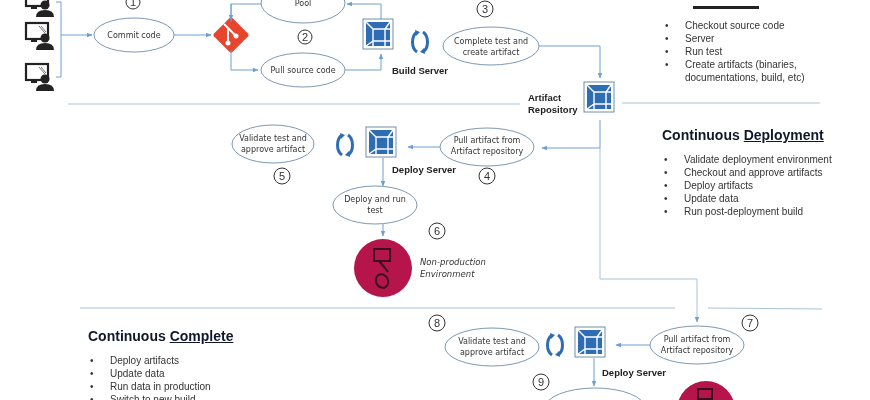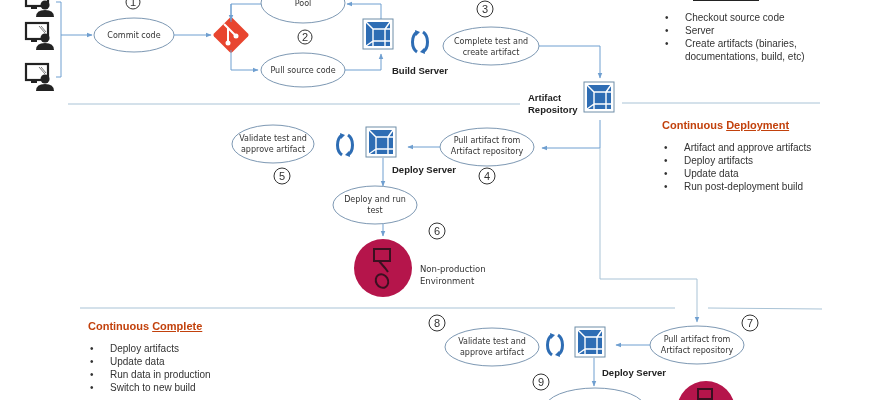--- a/index.html
+++ b/index.html
@@ -2,22 +2,22 @@
 <html><head>
 <meta charset="utf-8">
 <style>
   html, body { margin:0; padding:0; background:#ffffff; }
   body { width:870px; height:400px; position:relative; overflow:hidden;
          font-family:"Liberation Sans", sans-serif; color:#222; }
   svg#diagram { position:absolute; left:0; top:0; }
   .oval-text { font-family:"DejaVu Sans", sans-serif; font-size:8px; fill:#333; text-anchor:middle; }
   .bold-label { font-family:"Liberation Sans", sans-serif; font-size:9.5px; font-weight:bold; fill:#222; }
   .step-num { font-family:"Liberation Sans", sans-serif; font-size:11px; fill:#333; text-anchor:middle; dominant-baseline:central; }
-  .panel { position:absolute; font-family:"Liberation Sans", sans-serif; }
-  .panel h3 { margin:0 0 10px 0; font-size:11px; font-weight:bold; color:#c2410c; }
+  .panel { position:absolute; font-family:"Liberation Sans", sans-serif;margin-top:8px; }
+  .panel h3 { margin:0 0 10px 0; font-size:14px; font-weight:bold; color:#0f172a; }
   .panel h3 u { text-decoration:underline; }
   .panel ul { margin:0; padding:0; list-style:none; }
   .panel li { font-size:10px; line-height:13px; color:#333; position:relative; padding-left:22px; }
   .panel li::before { content:"•"; position:absolute; left:2px; top:0; font-size:10px; }
   .env-text { position:absolute; font-family:"DejaVu Sans", sans-serif; font-size:8.5px; color:#333; line-height:12px; }
 </style>
 <style>.cont::before{content:""!important;}</style></head>
 <body>
 
 <svg id="diagram" width="870" height="400" viewBox="0 0 870 400">
@@ -218,39 +218,41 @@
   <g>
     <ellipse cx="595" cy="408" rx="50" ry="20" fill="#fff" stroke="#7d98b3" stroke-width="1"></ellipse>
   </g>
 
   <g>
     <circle cx="706" cy="410" r="29" fill="#b5154b"></circle>
     <rect x="698" y="389" width="14" height="10" fill="none" stroke="#3a1020" stroke-width="2"></rect>
   </g>
 </svg>
 
-<div class="env-text" style="left:420px; top:263px;">
+<div class="env-text" style="left:420px; top:256px;font-style:italic;">
   <div>Non-production</div>
   <div>Environment</div>
 </div>
 
 <div class="panel" style="left:663px; top:11px;">
   <div style="position:absolute; left:30px; top:-13px; width:66px; height:3px; background:#222;"></div>
   <ul>
     <li>Checkout source code</li>
     <li>Server</li>
+    <li>Run test</li>
     <li>Create artifacts (binaries,</li>
     <li style="list-style:none;" class="cont">documentations,  build, etc)</li>
   </ul>
 </div>
 
 <div class="panel" style="left:662px; top:119px;">
   <h3><span>Continuous </span><u>Deployment</u></h3>
   <ul>
-    <li>Artifact and approve artifacts</li>
+    <li>Validate deployment  environment</li>
+    <li>Checkout and approve artifacts</li>
     <li>Deploy artifacts</li>
     <li>Update data</li>
     <li>Run post-deployment  build</li>
   </ul>
 </div>
 
 <div class="panel" style="left:88px; top:320px;">
   <h3><span>Continuous </span><u>Complete</u></h3>
   <ul>
     <li>Deploy artifacts</li>

